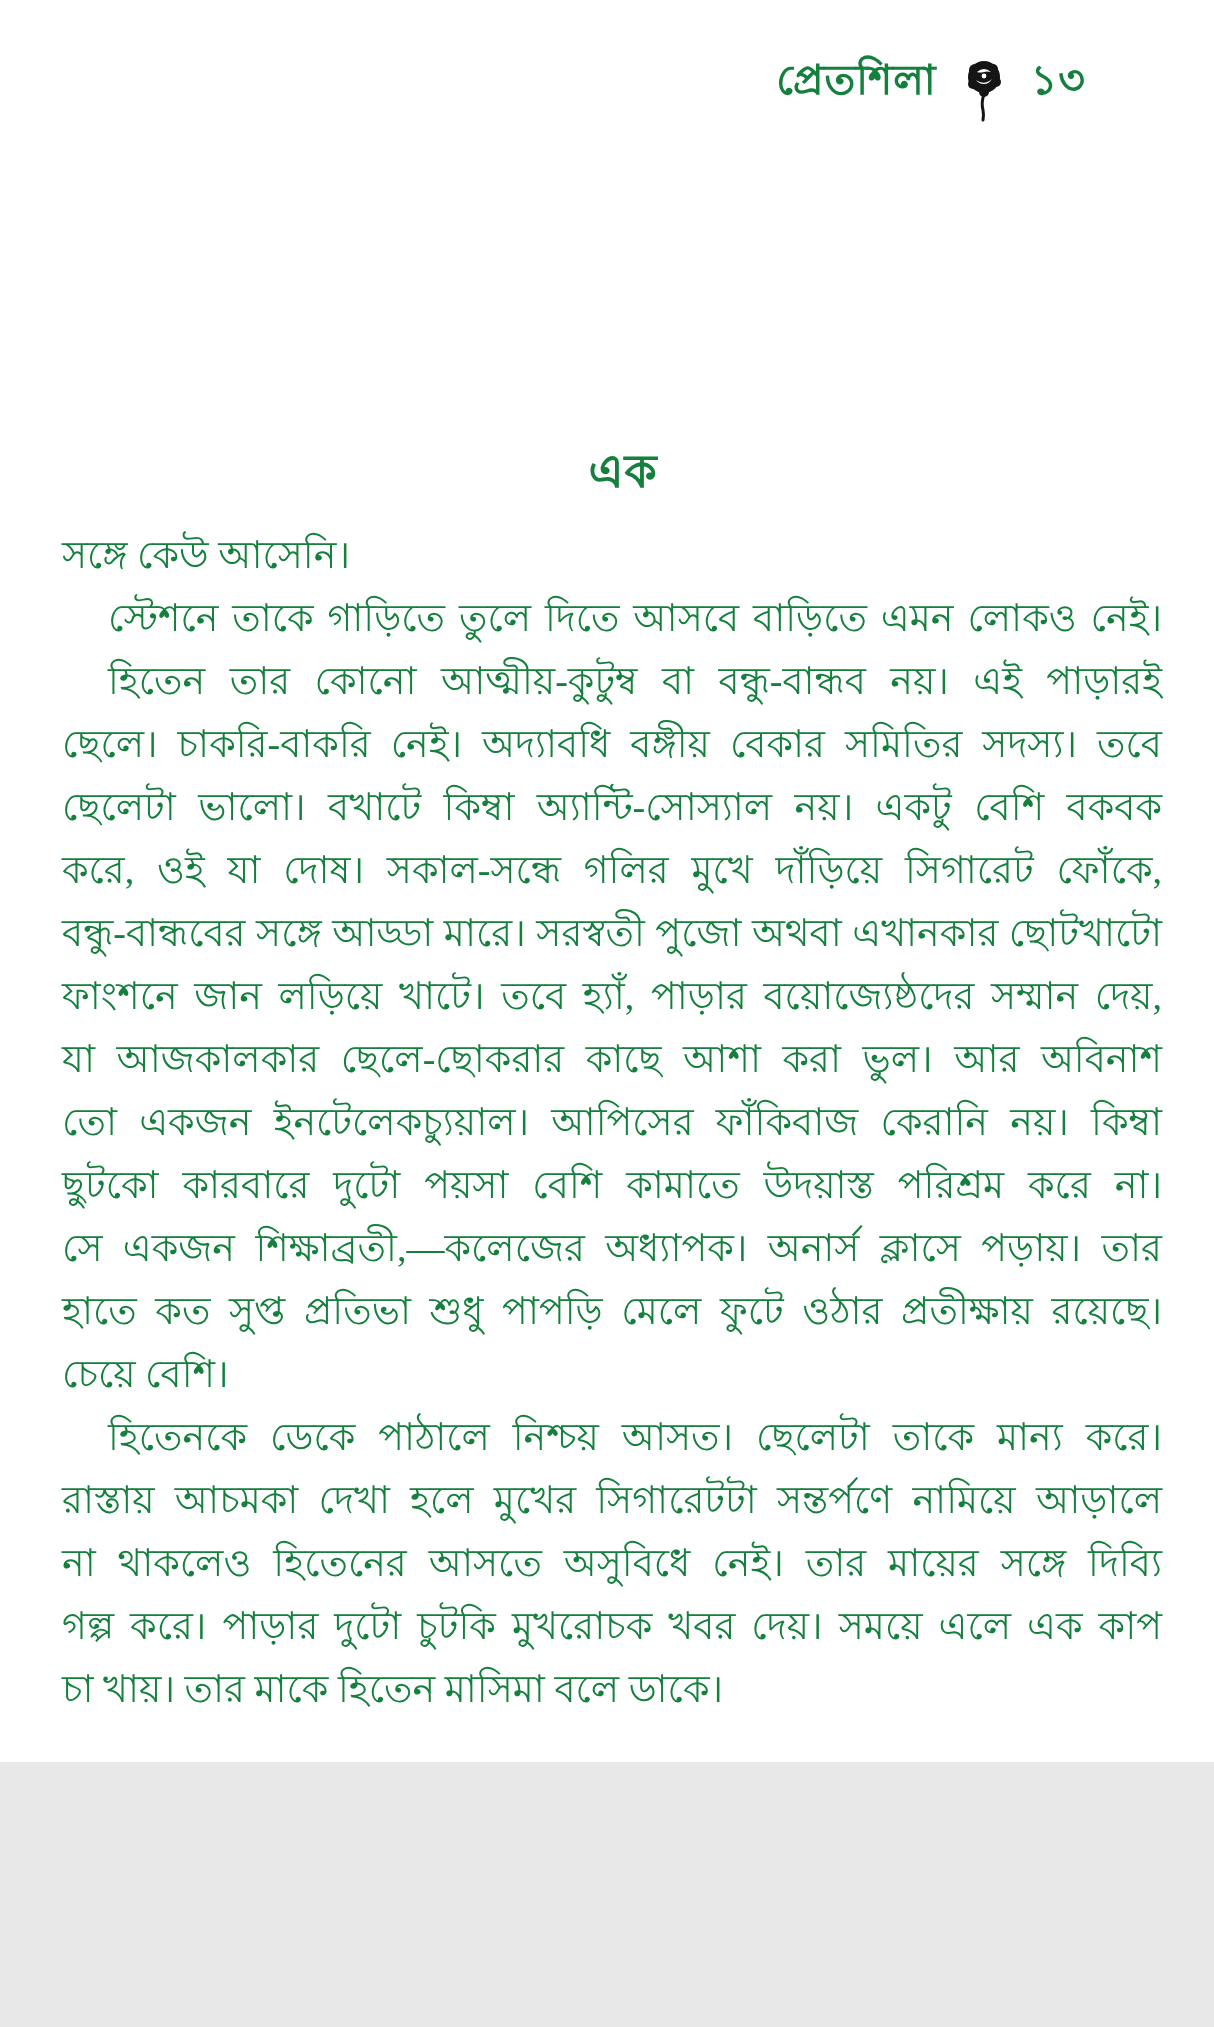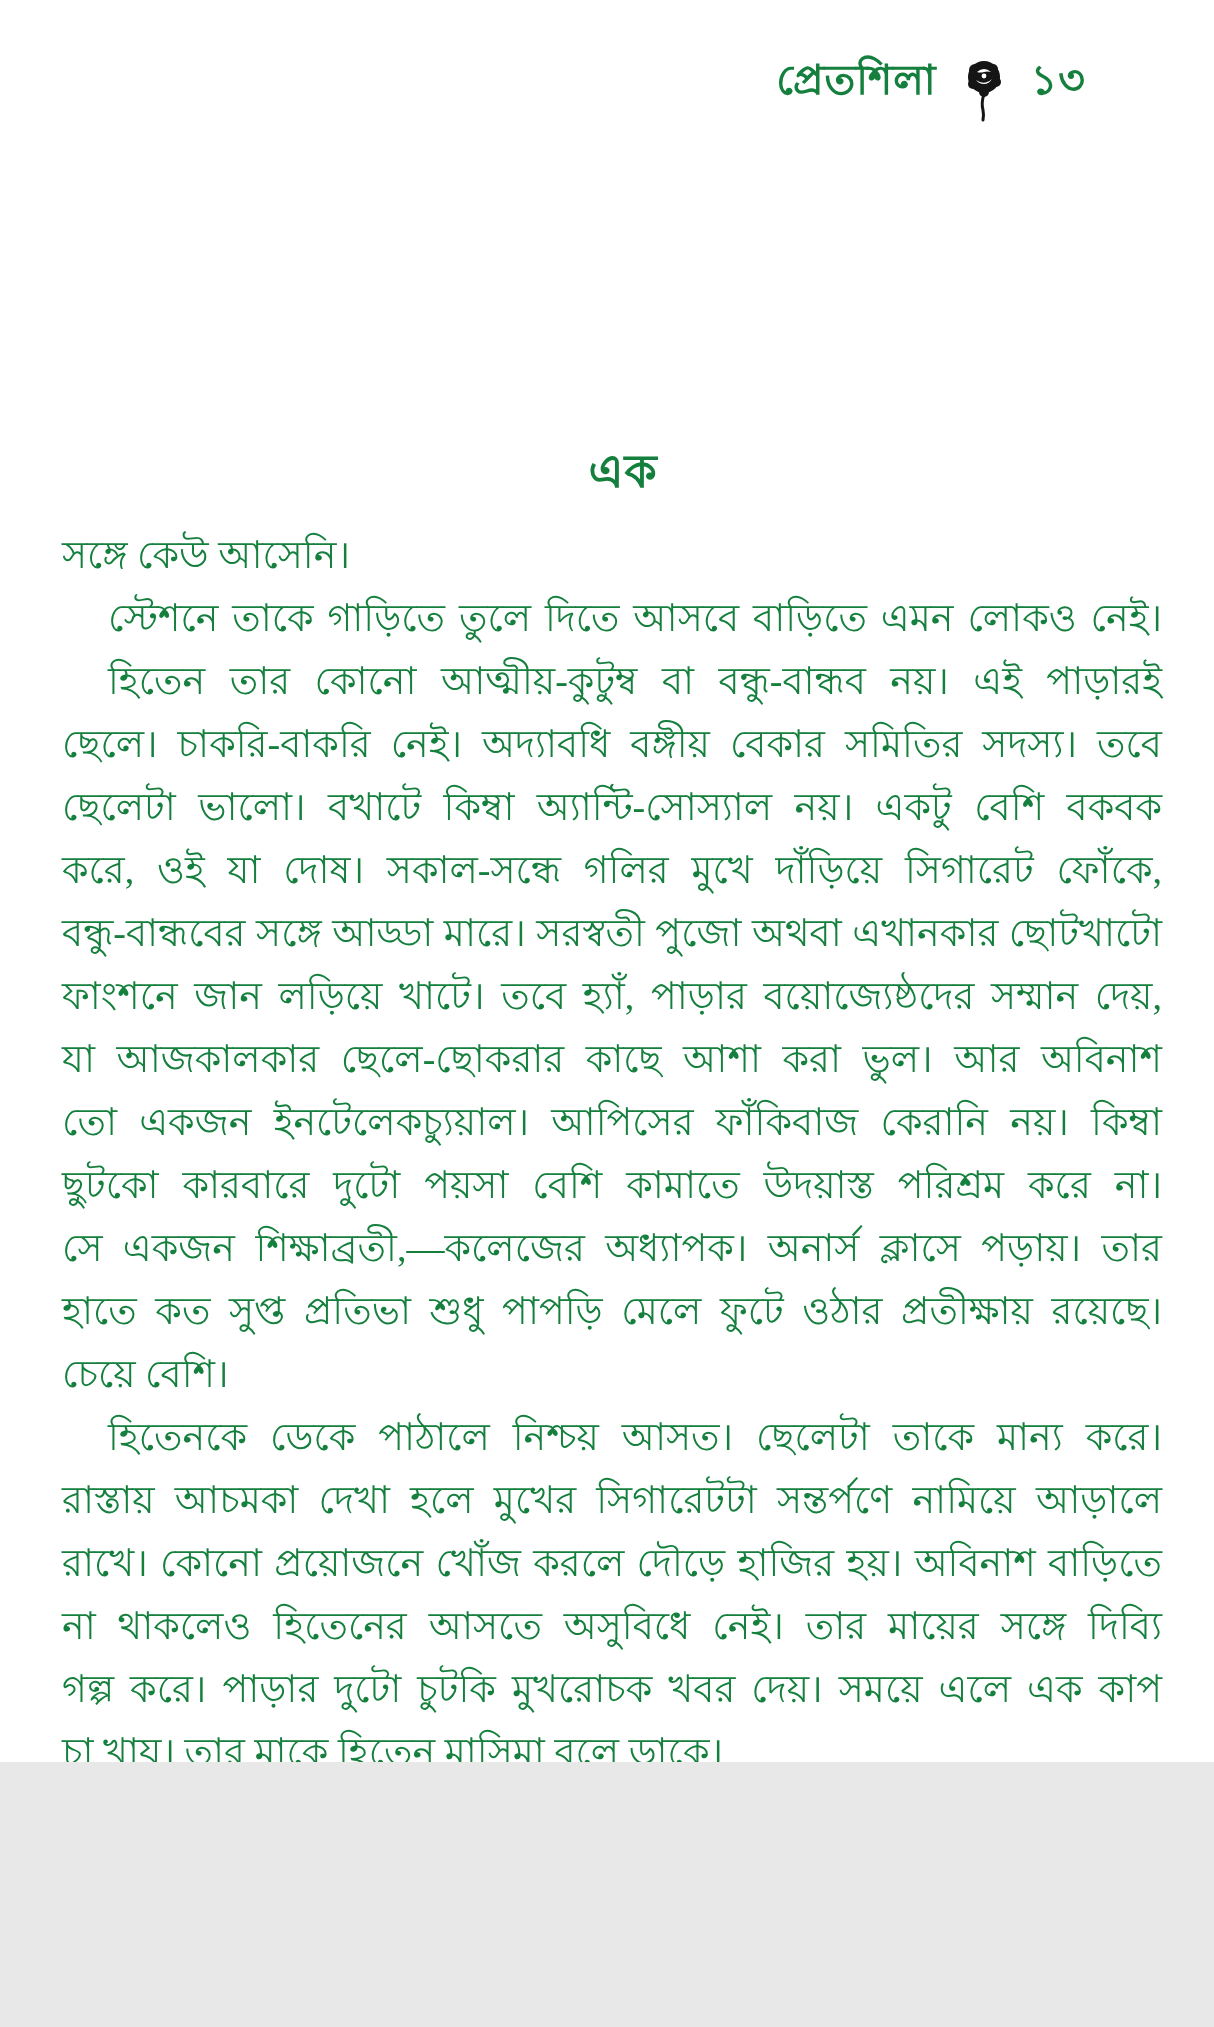--- a/index.html
+++ b/index.html
@@ -107,19 +107,18 @@
       <div class="line">বন্ধু-বান্ধবের সঙ্গে আড্ডা মারে। সরস্বতী পুজো অথবা এখানকার ছোটখাটো</div>
       <div class="line">ফাংশনে জান লড়িয়ে খাটে। তবে হ্যাঁ, পাড়ার বয়োজ্যেষ্ঠদের সম্মান দেয়,</div>
       <div class="line">যা আজকালকার ছেলে-ছোকরার কাছে আশা করা ভুল। আর অবিনাশ</div>
       <div class="line">তো একজন ইনটেলেকচ্যুয়াল। আপিসের ফাঁকিবাজ কেরানি নয়। কিম্বা</div>
       <div class="line">ছুটকো কারবারে দুটো পয়সা বেশি কামাতে উদয়াস্ত পরিশ্রম করে না।</div>
       <div class="line">সে একজন শিক্ষাব্রতী,—কলেজের অধ্যাপক। অনার্স ক্লাসে পড়ায়। তার</div>
       <div class="line">হাতে কত সুপ্ত প্রতিভা শুধু পাপড়ি মেলে ফুটে ওঠার প্রতীক্ষায় রয়েছে।</div>
       <div class="line para-end">চেয়ে বেশি।</div>
       <div class="line indent">হিতেনকে ডেকে পাঠালে নিশ্চয় আসত। ছেলেটা তাকে মান্য করে।</div>
       <div class="line">রাস্তায় আচমকা দেখা হলে মুখের সিগারেটটা সন্তর্পণে নামিয়ে আড়ালে</div>
-      <div class="line">রাখে। কোনো প্রয়োজনে খোঁজ করলে দৌড়ে হাজির হয়। অবিনাশ বাড়িতে</div>
       <div class="line">না থাকলেও হিতেনের আসতে অসুবিধে নেই। তার মায়ের সঙ্গে দিব্যি</div>
       <div class="line">গল্প করে। পাড়ার দুটো চুটকি মুখরোচক খবর দেয়। সময়ে এলে এক কাপ</div>
       <div class="line para-end">চা খায়। তার মাকে হিতেন মাসিমা বলে ডাকে।</div>
     </div>
 
 </div>
 
 </body></html>

